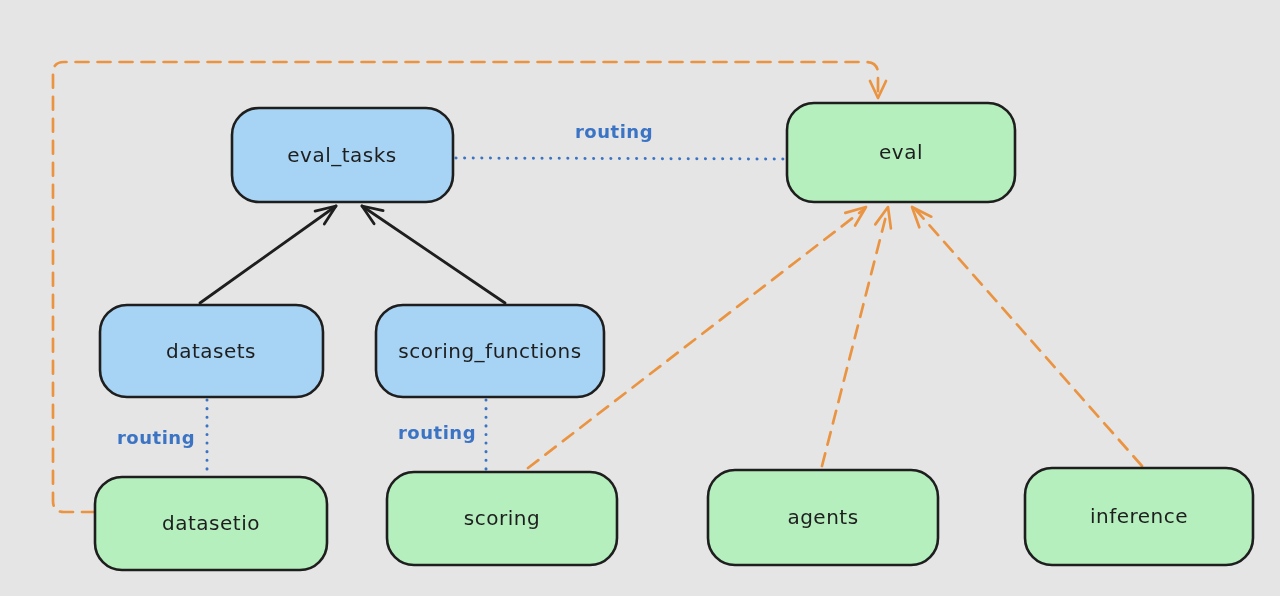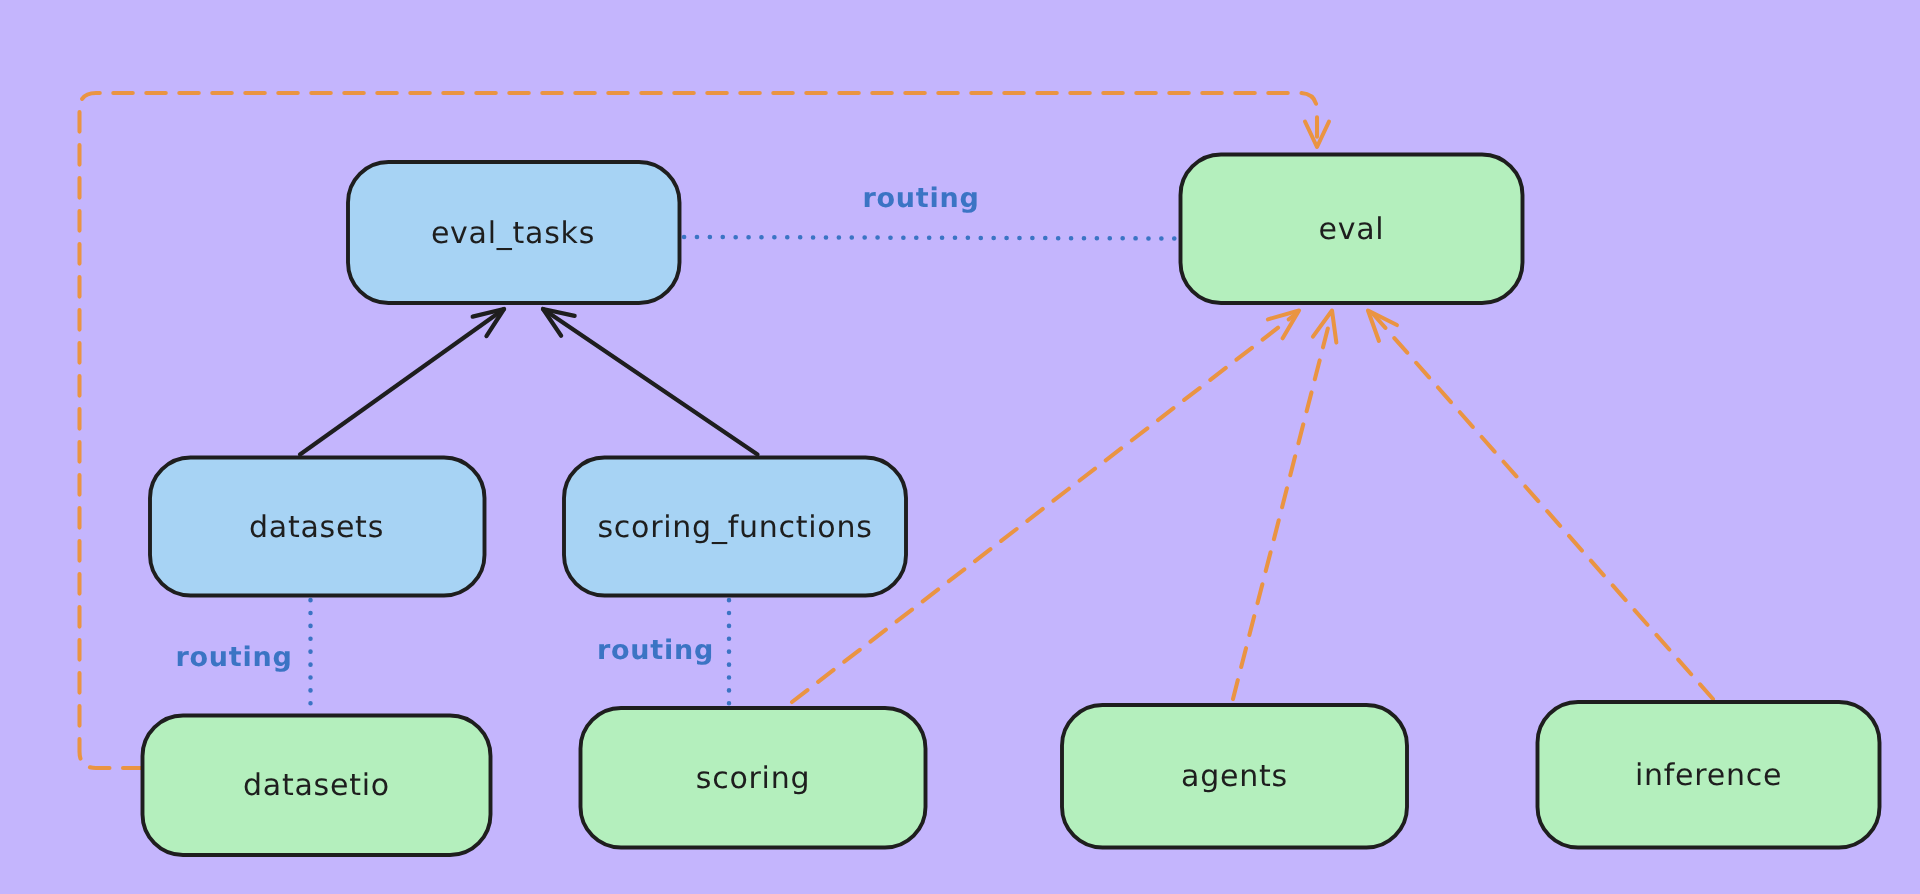--- a/index.html
+++ b/index.html
@@ -1,19 +1,19 @@
 <!DOCTYPE html>
 <html style="--background: #ffffff; --blue-node-fill: #a7d3f4; --green-node-fill: #b4efbd; --node-stroke: #1e1e1e; --routing-line: #3b74c4; --provider-arrow: #ea9442; --dependency-arrow: #1e1e1e;"><head>
 <meta charset="utf-8">
 <style>
   html, body { margin: 0; padding: 0; background: #ffffff; }
   .stage {
     position: relative;
     width: 1280px; height: 596px;
-    background: #c4b5fd;
+    background: #e5e5e5;
     overflow: hidden;
   }
   svg { display: block; font-family: "DejaVu Sans", sans-serif; }
 
   .node-rect { stroke: var(--node-stroke, #1e1e1e); stroke-width: 2.6; }
   .node-rect.blue  { fill: var(--blue-node-fill, #a7d3f4); }
   .node-rect.green { fill: var(--green-node-fill, #b4efbd); }
 
   .node-label {
     fill: var(--node-stroke, #1e1e1e);

